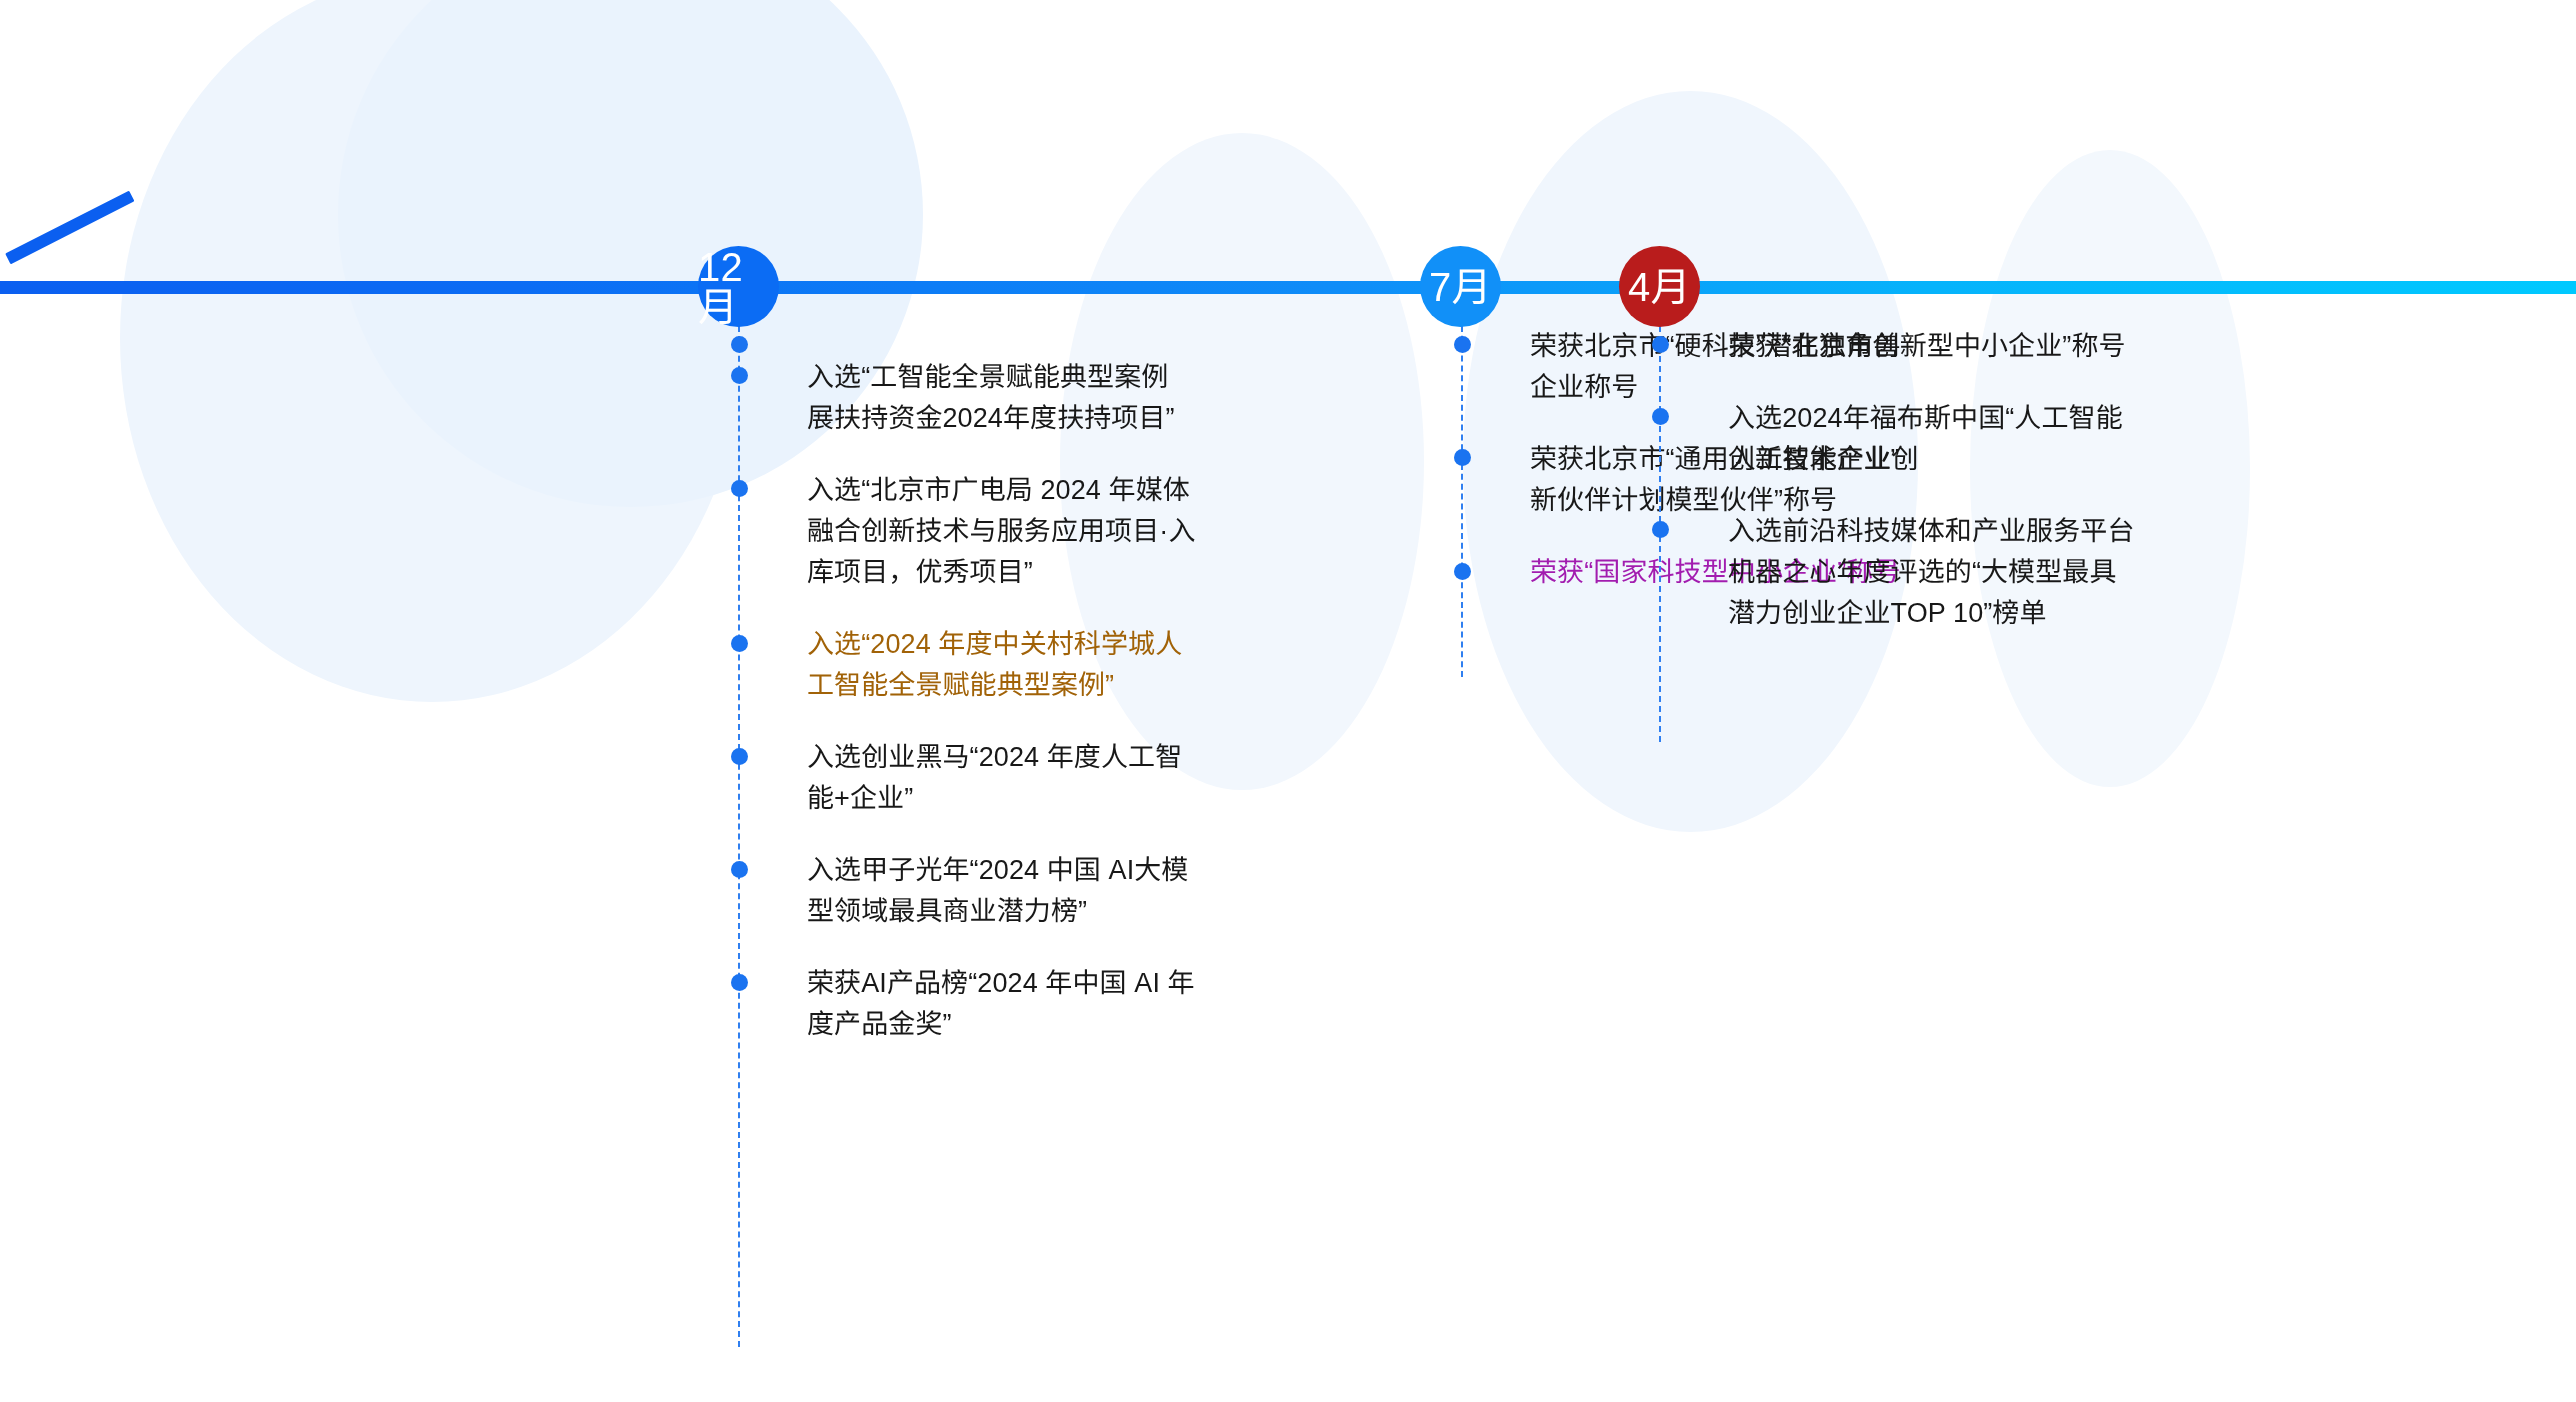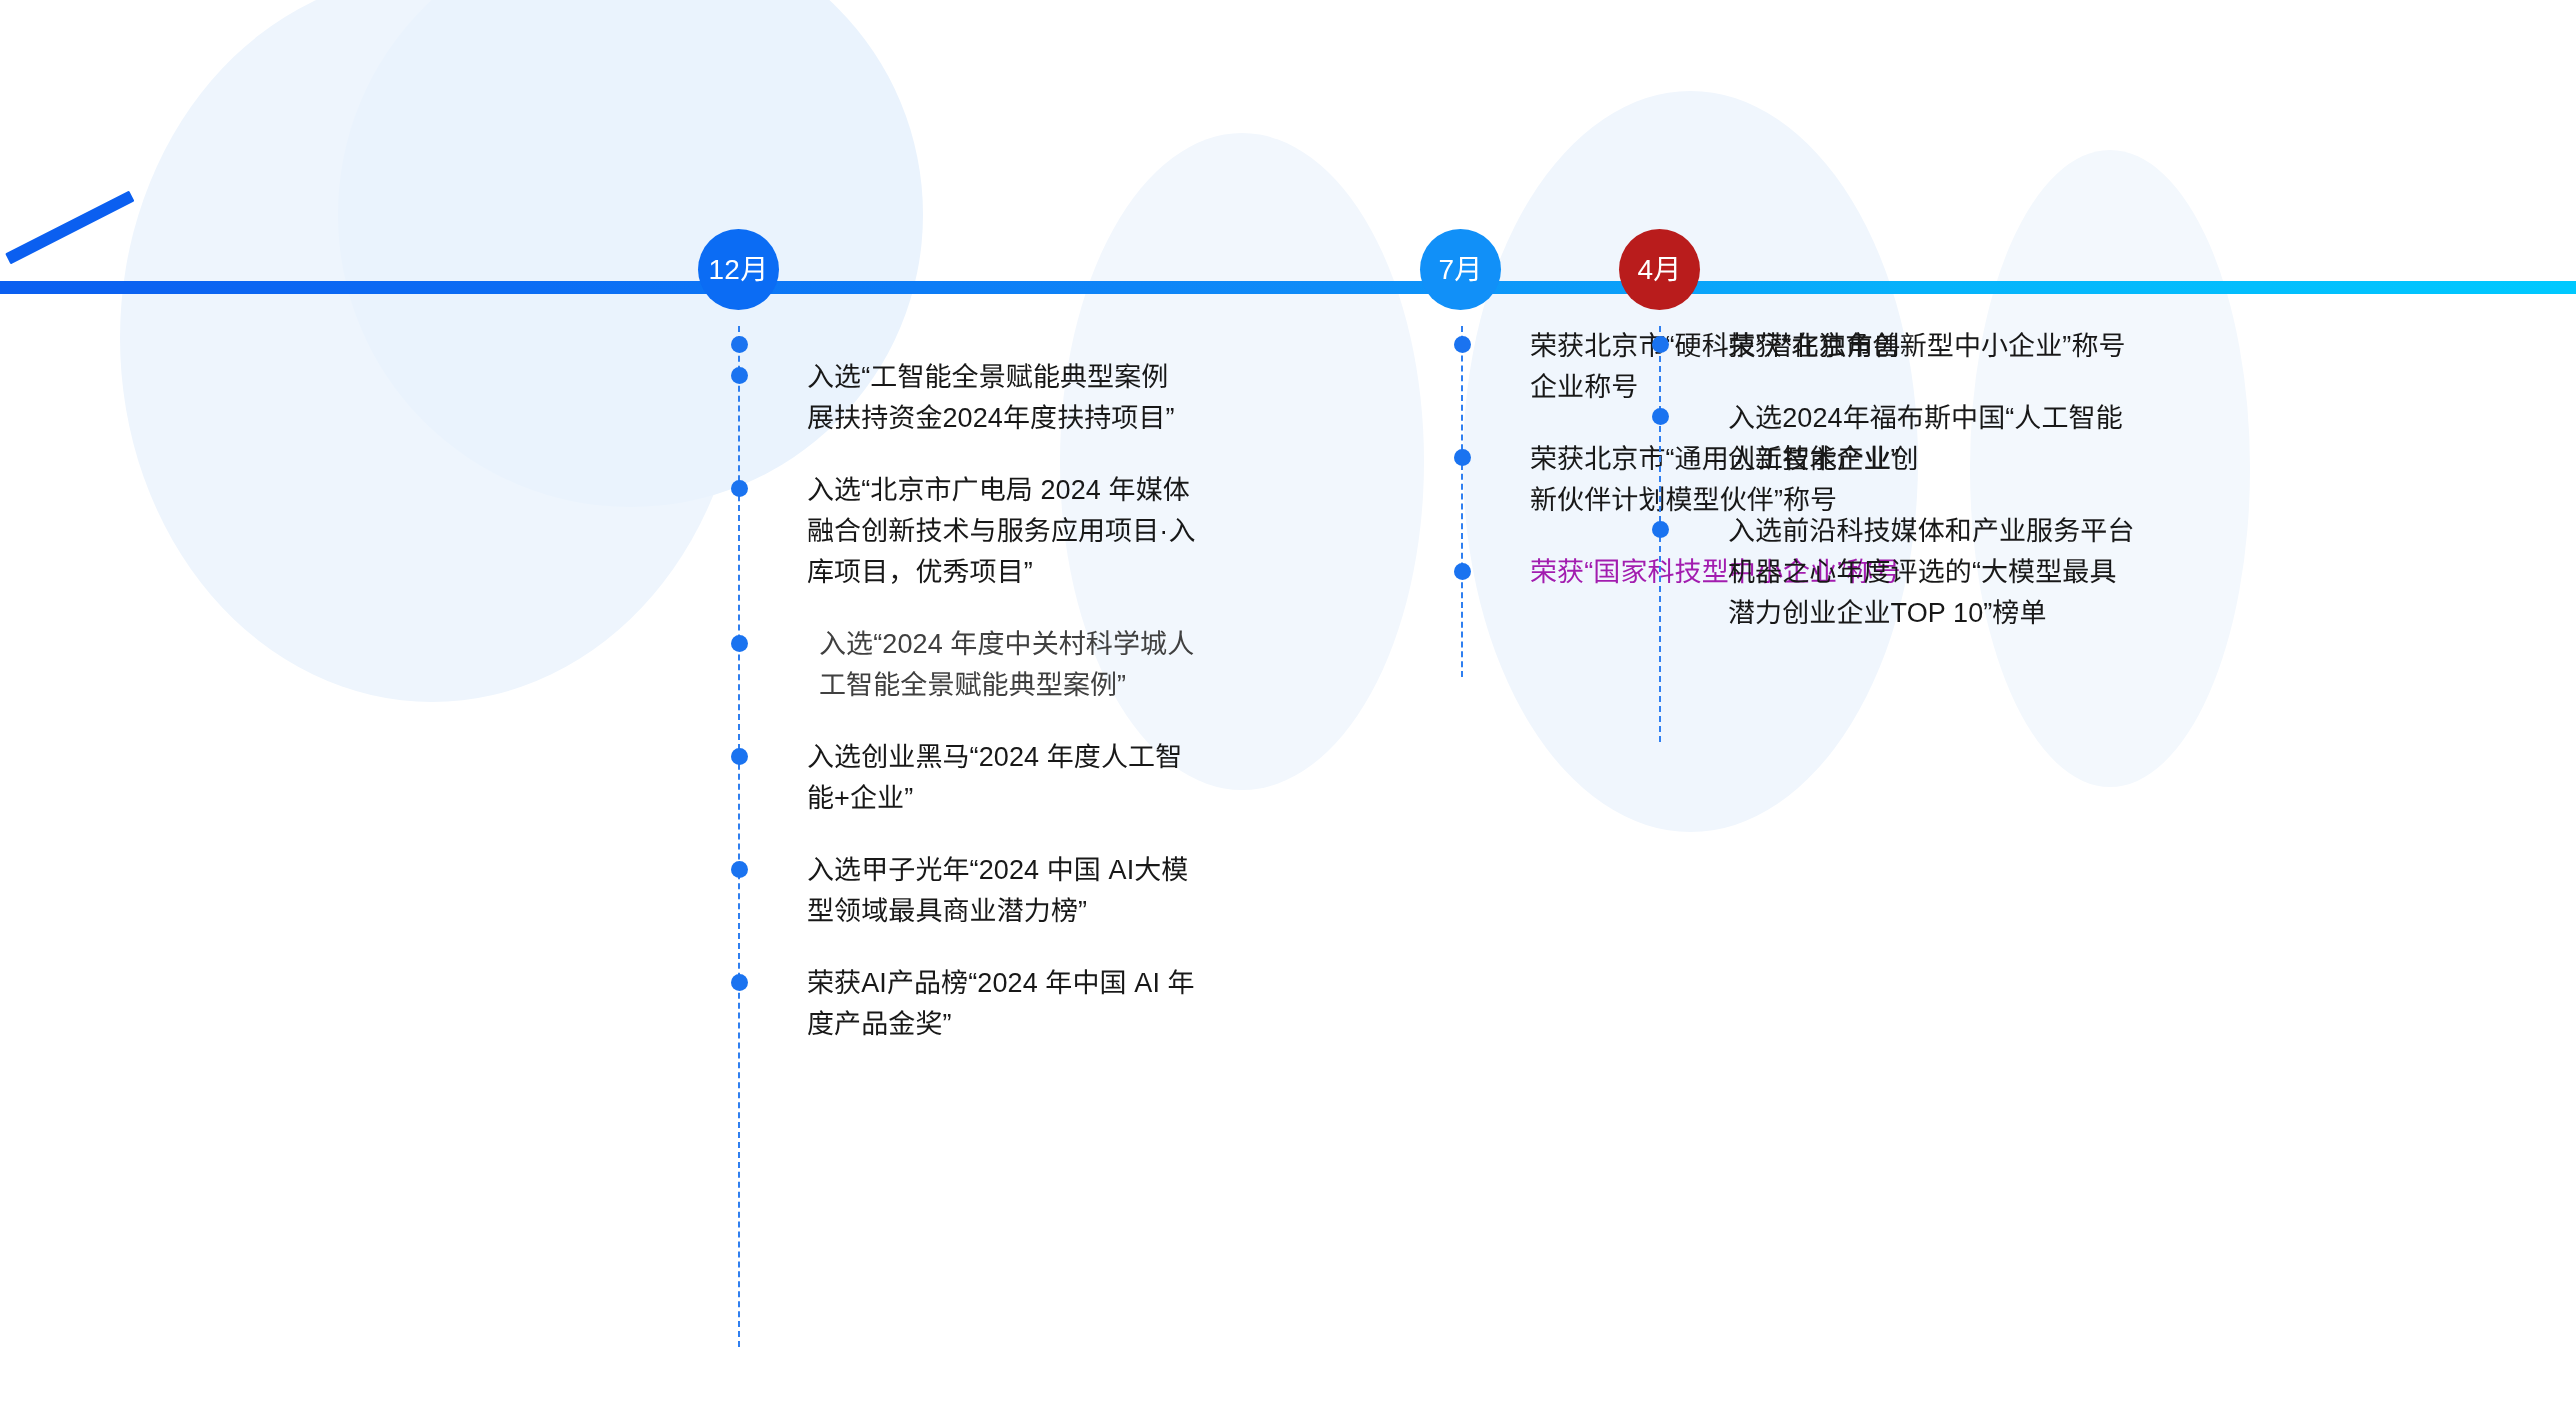--- a/index.html
+++ b/index.html
@@ -68,29 +68,29 @@
     height: 12.4px;
     background: #0b5ff0;
     transform-origin: 0 50%;
     transform: rotate(-27deg);
     border-radius: 1.3px;
   }
 
   
   .month-node {
     position: absolute;
-    top: 229px;
+    top: 246px;
     width: 81px;
     height: 81px;
     border-radius: 50%;
     display: flex;
     align-items: center;
     justify-content: center;
     color: #ffffff;
-    font-size: 28px;
+    font-size: 40px;
     line-height: 1;
     letter-spacing: 0.3px;
     z-index: 4;
     user-select: none;
   }
 
   
   .col {
     position: absolute;
     top: 326px;
@@ -176,21 +176,21 @@
 展扶持资金2024年度扶持项目”</span>
           </div>
           <div class="entry" style="margin-bottom: 31px;">
             <span class="bullet" style="background: rgb(26, 115, 240);"></span>
             <span class="etext" style="width: 520px; color: rgb(24, 24, 24);">入选“北京市广电局 2024 年媒体
 融合创新技术与服务应用项目·入
 库项目，优秀项目”</span>
           </div>
           <div class="entry" style="margin-bottom: 31px;">
             <span class="bullet" style="background: rgb(26, 115, 240);"></span>
-            <span class="etext" style="width: 520px; color: #404040; margin-left: 12px;">入选“2024 年度中关村科学城人
+            <span class="etext" style="width: 520px; color: #a16207;">入选“2024 年度中关村科学城人
 工智能全景赋能典型案例”</span>
           </div>
           <div class="entry" style="margin-bottom: 31px;">
             <span class="bullet" style="background: rgb(26, 115, 240);"></span>
             <span class="etext" style="width: 520px; color: rgb(24, 24, 24);">入选创业黑马“2024 年度人工智
 能+企业”</span>
           </div>
           <div class="entry" style="margin-bottom: 31px; margin-top: 19px;">
             <span class="bullet" style="background: rgb(26, 115, 240);"></span>
             <span class="etext" style="width: 520px; color: rgb(24, 24, 24);">入选甲子光年“2024 中国 AI大模

